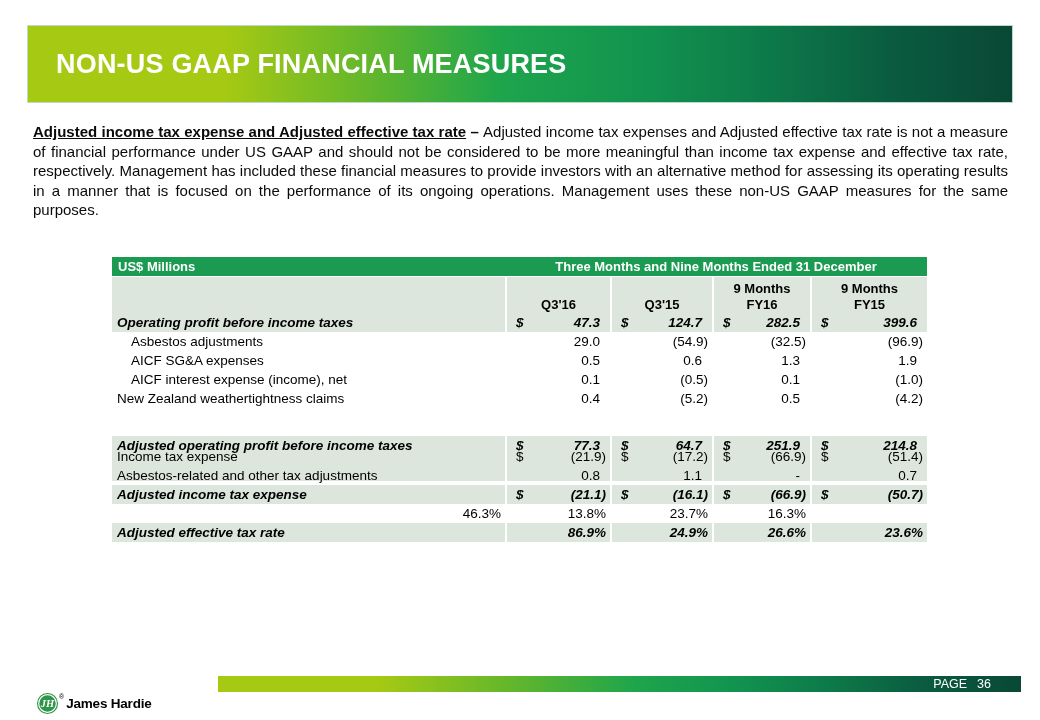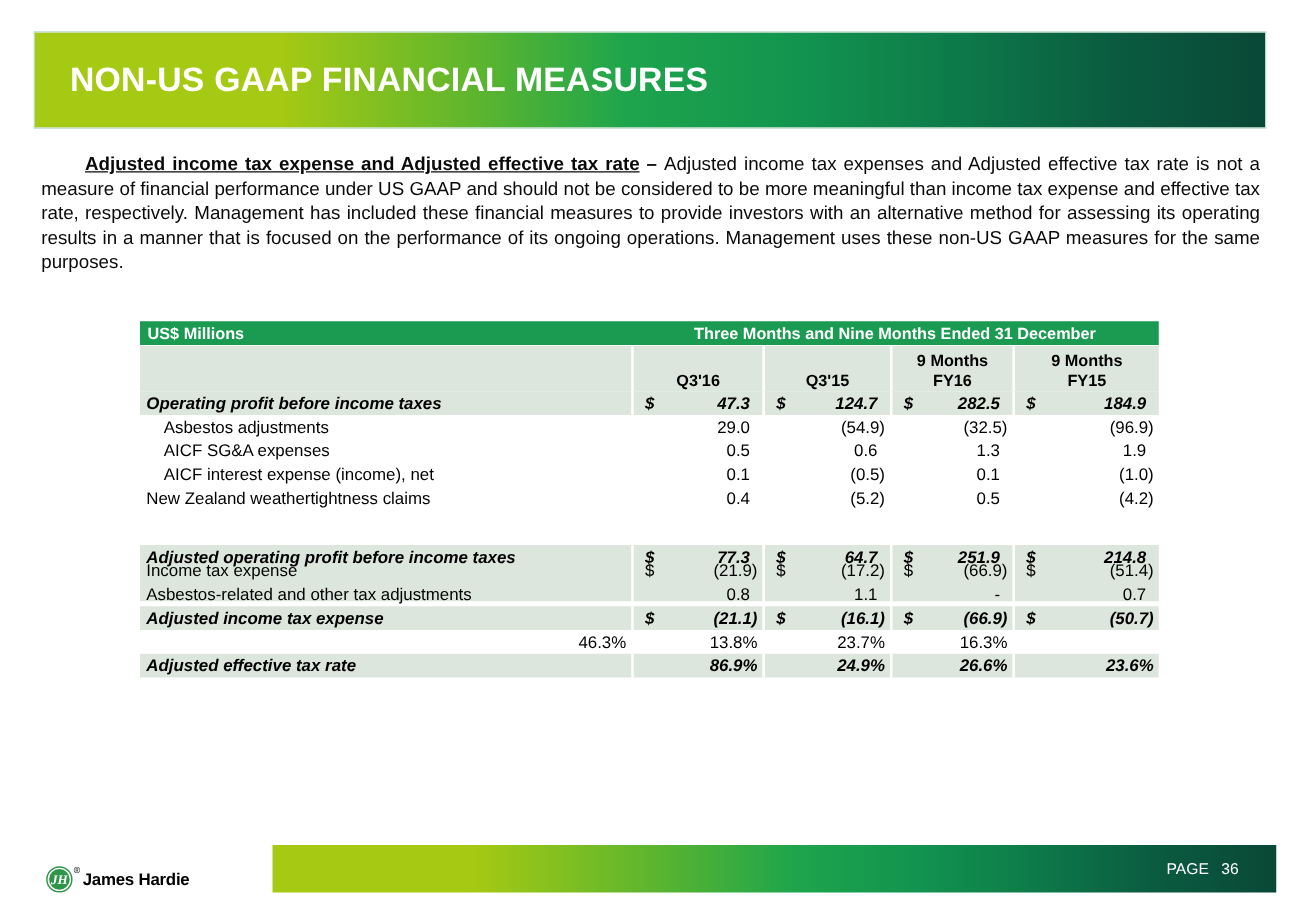--- a/index.html
+++ b/index.html
@@ -15,21 +15,21 @@
     display:flex;align-items:center;
   }
   .title-bar h1{
     margin:0;padding-left:28px;font-size:27px;font-weight:bold;color:#ffffff;letter-spacing:.2px;
   }
   
   .intro{
     position:absolute;left:33px;top:122px;width:975px;margin:0;
     font-size:15px;line-height:19.6px;text-align:justify;color:#0a0a0a;
   }
-  .intro .lead{font-weight:bold;text-decoration:underline;margin-left:35px;}
+  .intro .lead{font-weight:bold;text-decoration:underline;}
   .intro .dash{font-weight:bold;white-space:pre;}
   
   .fin-table{position:absolute;left:112px;top:257px;width:815px;font-size:13.5px;}
   .tbl-grid{display:grid;grid-template-columns:393px 105px 102px 98px 117px;}
   .thead-a{
     display:flex;height:19px;background:#1b9a51;color:#fff;font-weight:bold;
     border-bottom:1px solid #fff;box-sizing:content-box;align-items:center;font-size:13px;
   }
   .thead-a .units{width:393px;padding-left:6px;box-sizing:border-box;}
   .thead-a .period{width:422px;text-align:center;}
@@ -57,21 +57,21 @@
   .val{white-space:pre;}
   .val.plain{padding-right:10px;}
   .val.flush{padding-right:4px;}
   
   .footer{position:absolute;left:0;top:674px;width:1040px;height:28px;}
   .brand{position:absolute;left:36px;top:18px;display:flex;align-items:center;}
   .brand .logo{width:23px;height:23px;}
   .brand .reg{font-size:7px;vertical-align:top;position:relative;top:-7px;}
   .brand .brand-name{font-size:13.5px;font-weight:bold;letter-spacing:-0.2px;margin-left:2px;}
   .page-bar{
-    position:absolute;left:218px;top:2px;width:803px;height:38px;
+    position:absolute;left:218px;top:2px;width:803px;height:16px;
     background:linear-gradient(90deg,#a6c913 0%,#a6c913 20%,#5cb52e 38%,#1ea54c 52%,#12944f 64%,#0d7a49 76%,#0a5b40 88%,#094836 100%);
     display:flex;align-items:center;justify-content:flex-end;color:#fff;font-size:12.5px;
   }
   .page-bar .page-label{margin-right:10px;}
   .page-bar .page-number{margin-right:30px;}
 </style>
 </head>
 <body>
 
 <div class="slide">
@@ -106,21 +106,21 @@
           <div class="cell num">
             <span class="dollar">$</span>
             <span class="val plain">124.7</span>
           </div>
           <div class="cell num">
             <span class="dollar">$</span>
             <span class="val plain">282.5</span>
           </div>
           <div class="cell num">
             <span class="dollar">$</span>
-            <span class="val plain">184.9</span>
+            <span class="val plain">399.6</span>
           </div>
         </div>
         <div class="row tbl-grid">
           <div class="cell label indent">Asbestos adjustments</div>
           <div class="cell num">
             <span class="val plain">29.0</span>
           </div>
           <div class="cell num">
             <span class="val flush">(54.9)</span>
           </div>

